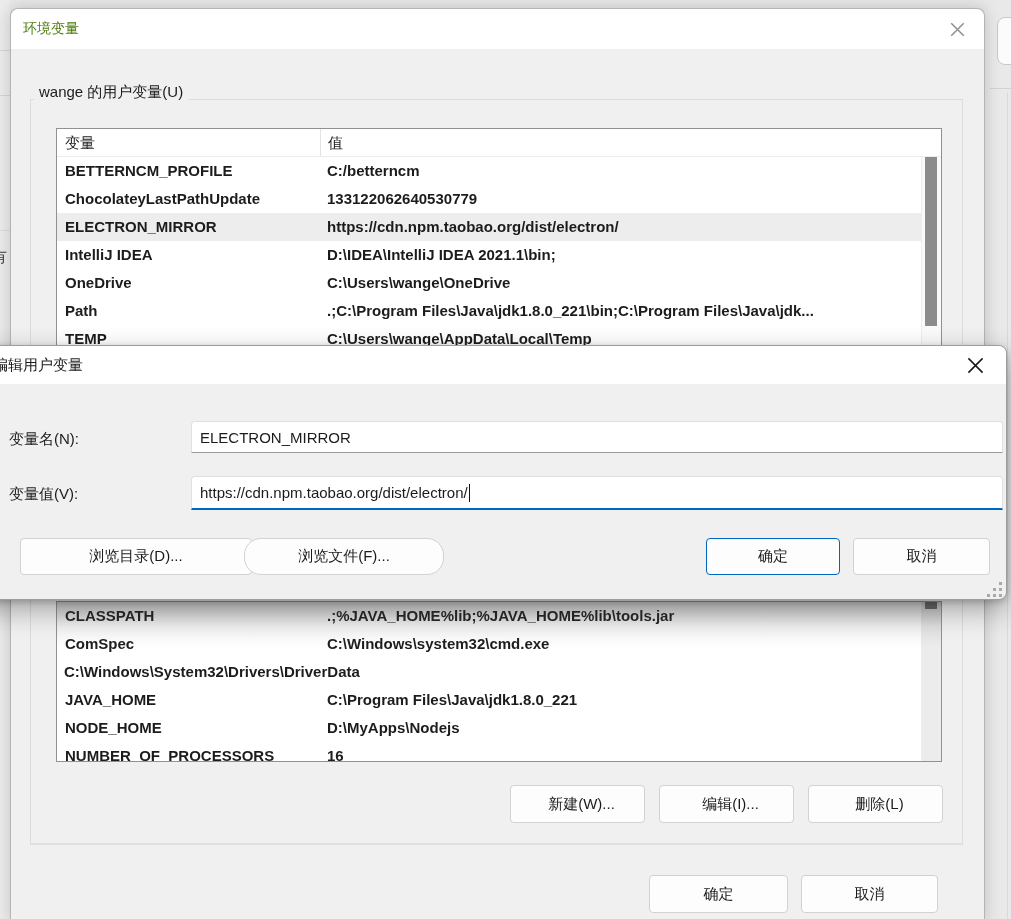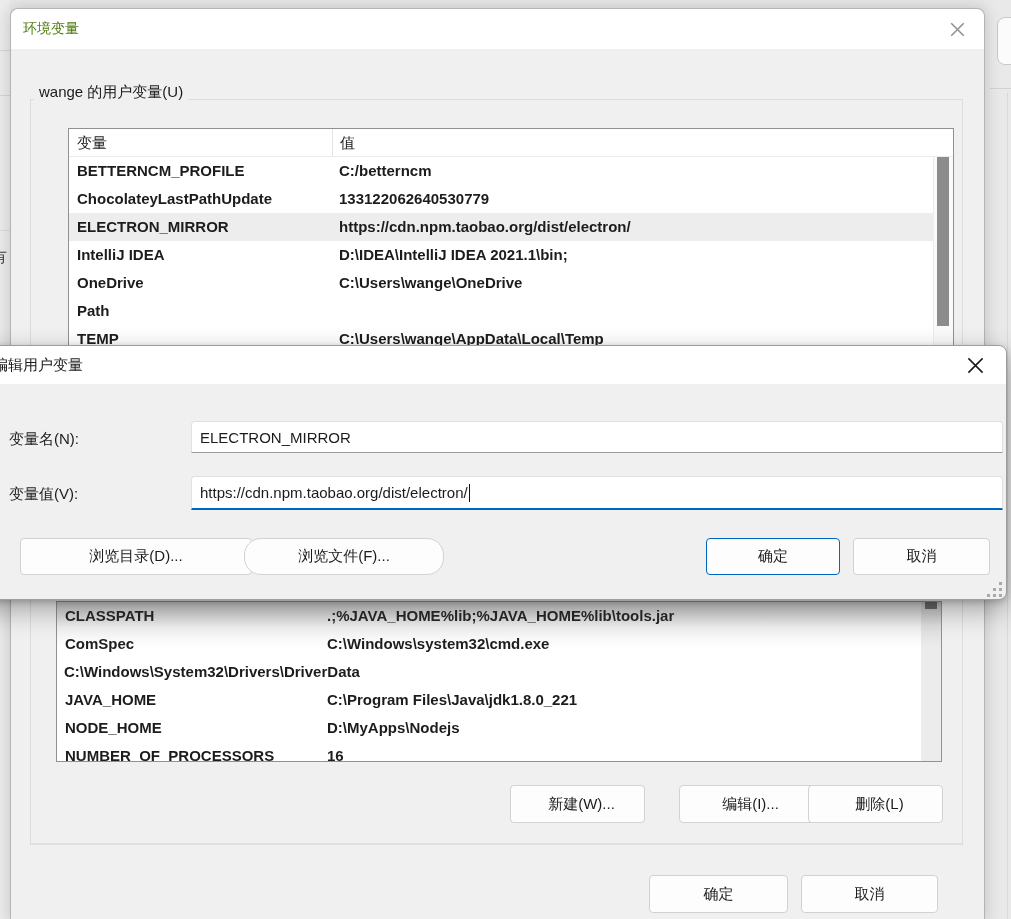--- a/index.html
+++ b/index.html
@@ -27,21 +27,21 @@
   .env-close { position:absolute; top:8px; right:14px; width:26px; height:24px;
                display:flex; align-items:center; justify-content:center; cursor:pointer; }
 
   .group-label { position:absolute; left:23px; top:74px; font-size:15px; color:#1b1b1b;
                  background:#f0f0f0; padding:0 5px; z-index:3; }
   .groupbox { position:absolute; border:1px solid #dcdcdc; background:transparent; }
   .groupbox.user { left:19px; top:90px; width:933px; height:290px; }
   .groupbox.system { left:19px; top:560px; width:933px; height:275px; border-bottom:1px solid #dfdfdf; }
 
   .lv-table { position:absolute; background:#ffffff; border:1px solid #919191; overflow:hidden; }
-  .lv-table.user { left:45px; top:119px; width:886px; height:224px;margin-left:12px; }
+  .lv-table.user { left:45px; top:119px; width:886px; height:224px; }
   .lv-table.system { left:45px; top:592px; width:886px; height:161px; }
   .thead { display:flex; height:28px; line-height:28px; font-size:15px; color:#1c1c1c;
            border-bottom:1px solid #ececec; background:#fff; }
   .th.cname { width:263px; padding-left:8px; }
   .th.cvalue { flex:1; padding-left:7px; border-left:1px solid #e3e3e3; }
   .tr { display:flex; height:28px; line-height:28px; font-size:15px; color:#1c1c1c;font-weight:bold; }
   .tr.selected { background:#ededed; }
   .td.cname { width:263px; padding-left:8px; white-space:nowrap; overflow:hidden; }
   .td.cvalue { flex:1; padding-left:7px; white-space:nowrap; overflow:hidden; }
 
@@ -50,21 +50,21 @@
   .vscroll .thumb { position:absolute; left:3px; width:12px; background:#8c8c8c; }
   .vscroll.user-sb .thumb { top:0px; height:169px; }
   .vscroll.sys-sb { top:0; background:#ececec; }
   .vscroll.sys-sb .thumb { top:0px; height:7px; background:#6f6f6f; }
   .table-shadow { position:absolute; left:0; right:0; top:0; height:46px; pointer-events:none;
                   background:linear-gradient(180deg, rgba(80,80,80,0.30), rgba(110,110,110,0.10) 55%, rgba(255,255,255,0)); }
 
   .btn { display:flex; align-items:center; justify-content:center; font-size:15px; color:#1b1b1b;
          background:#fdfdfd; border:1px solid #d2d2d2; border-radius:4px; cursor:pointer; }
   .mid-btn { position:absolute; top:776px; width:135px; height:38px;padding-left:8px; }
-  .mid-btn.new { left:499px; } .mid-btn.edit { left:648px;margin-left:20px; } .mid-btn.del { left:797px; }
+  .mid-btn.new { left:499px; } .mid-btn.edit { left:648px; } .mid-btn.del { left:797px; }
   .env-footer-divider { position:absolute; left:19px; top:835px; width:933px; height:1px; background:#dfdfdf; }
   .foot-btn { position:absolute; top:866px; height:38px; }
   .foot-btn.ok { left:638px; width:139px; }
   .foot-btn.cancel { left:790px; width:137px; }
 
   
   .edit-dialog { position:absolute; left:-34px; top:345px; width:1041px; height:255px;
                  background:#f0f0f0; border:1px solid #9e9e9e; border-radius:8px;
                  box-shadow:0 10px 28px rgba(0,0,0,0.33), 0 2px 6px rgba(0,0,0,0.18); z-index:5; }
   .edit-titlebar { position:absolute; left:0; top:0; right:0; height:38px; background:#ffffff;
@@ -137,20 +137,21 @@
       <div class="tr">
         <div class="td cname">IntelliJ IDEA</div>
         <div class="td cvalue">D:\IDEA\IntelliJ IDEA 2021.1\bin;</div>
       </div>
       <div class="tr">
         <div class="td cname">OneDrive</div>
         <div class="td cvalue">C:\Users\wange\OneDrive</div>
       </div>
       <div class="tr">
         <div class="td cname">Path</div>
+        <div class="td cvalue">.;C:\Program Files\Java\jdk1.8.0_221\bin;C:\Program Files\Java\jdk...</div>
       </div>
       <div class="tr">
         <div class="td cname">TEMP</div>
         <div class="td cvalue">C:\Users\wange\AppData\Local\Temp</div>
       </div>
       <div class="vscroll user-sb">
         <div class="thumb"></div>
       </div>
     </div>
 

